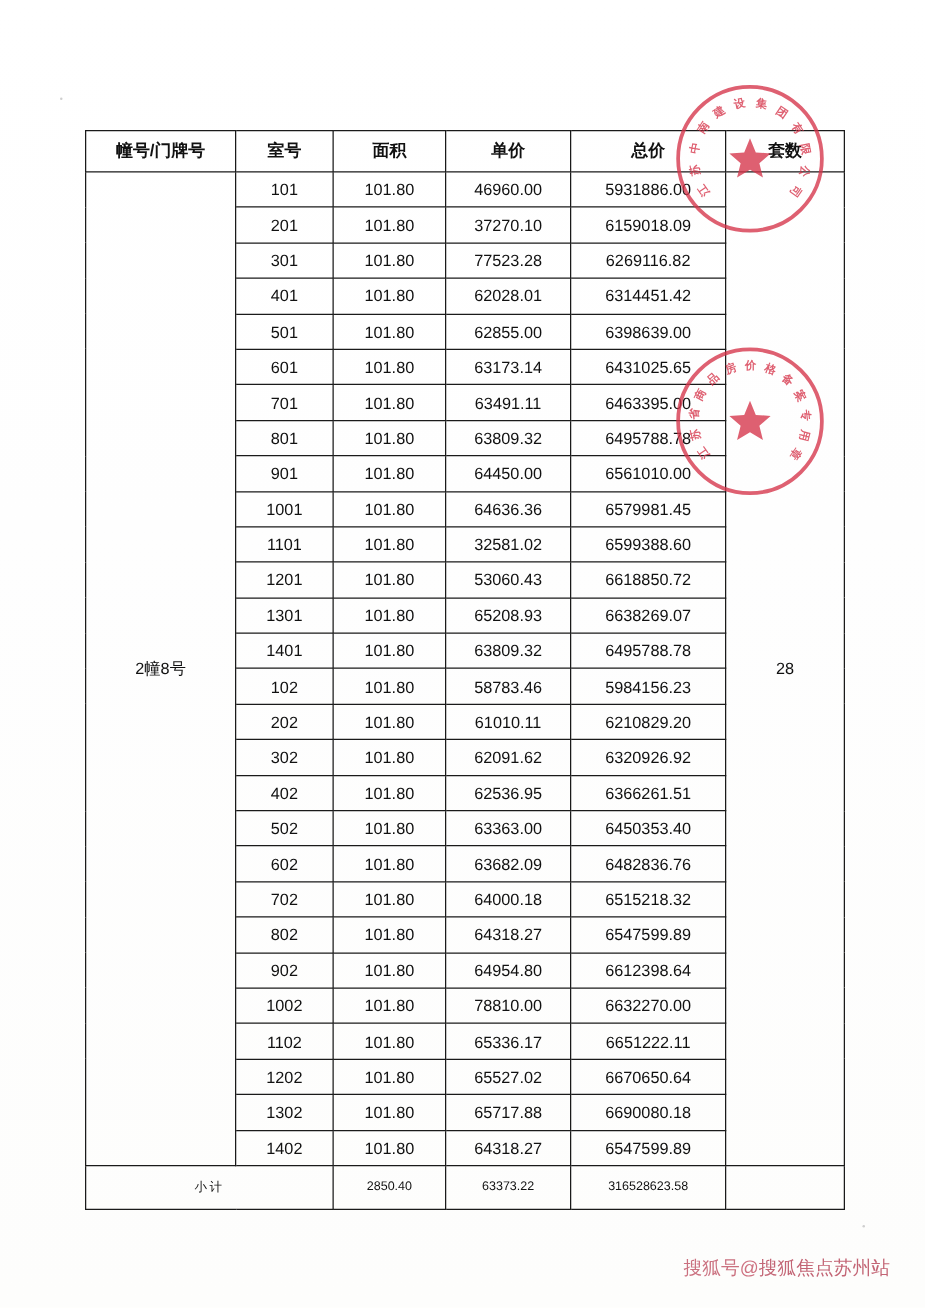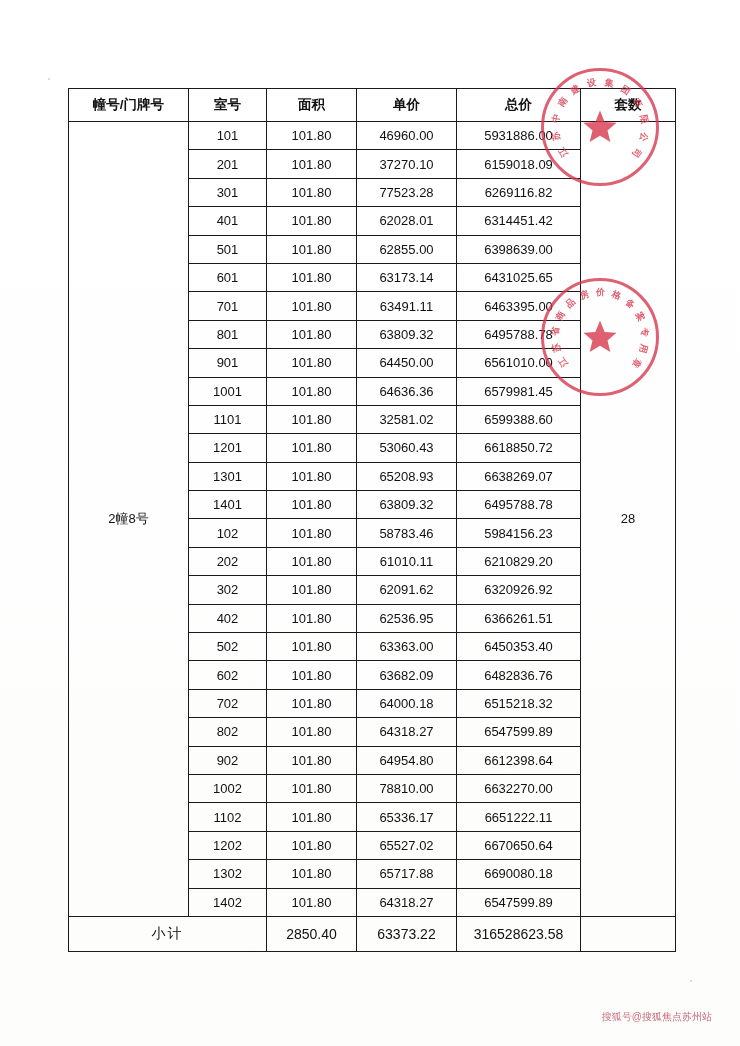--- a/index.html
+++ b/index.html
@@ -24,21 +24,21 @@
   
   .paper-tint {
     position: absolute;
     inset: 0;
     background: linear-gradient(180deg, #ffffff 0%, #fefefe 40%, #fdfdfc 100%);
     pointer-events: none;
   }
   .table-wrap {
     position: absolute;
     left: 68px;
-    top: 88px;
+    top: 104px;
     width: 607px;
   }
   table.price-table {
     border-collapse: collapse;
     width: 607px;
     table-layout: fixed;
   }
   table.price-table td,
   table.price-table th {
     border: 1px solid #1a1a1a;
@@ -67,21 +67,21 @@
   td.building-cell {
     font-size: 14px;
     font-weight: normal;
     margin-left: 34px;
   }
   td.count-cell {
     font-size: 13.5px;
   }
   tr.subtotal-row td {
     height: 34px;
-    font-size: 14px;
+    font-size: 10px;
   }
   td.subtotal-label {
     font-weight: bold;
     letter-spacing: 2px;
   }
   td.subtotal-blank {
     border-left: 1px solid #1a1a1a;
   }
 
   
@@ -131,21 +131,21 @@
     color: #d6344a;
   }
 
   
   .footer-watermark {
     position: absolute;
     left: 0;
     right: 28px;
     bottom: 22px;
     text-align: right;
-    font-size: 10px;
+    font-size: 15px;
     color: #c65a6c;
     font-family: "Liberation Sans", sans-serif;
     opacity: 0.85;
   }
   .footer-watermark .fw-label { color: #c2586a; }
   .footer-watermark .fw-name { color: #b94b5e; }
 
   
   .speck {
     position: absolute;

